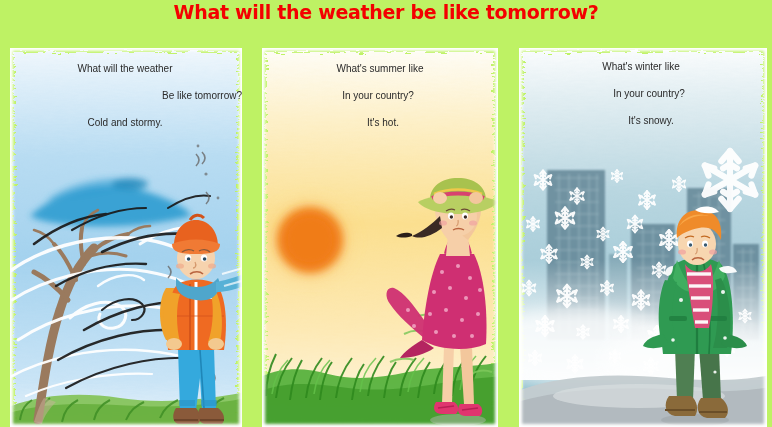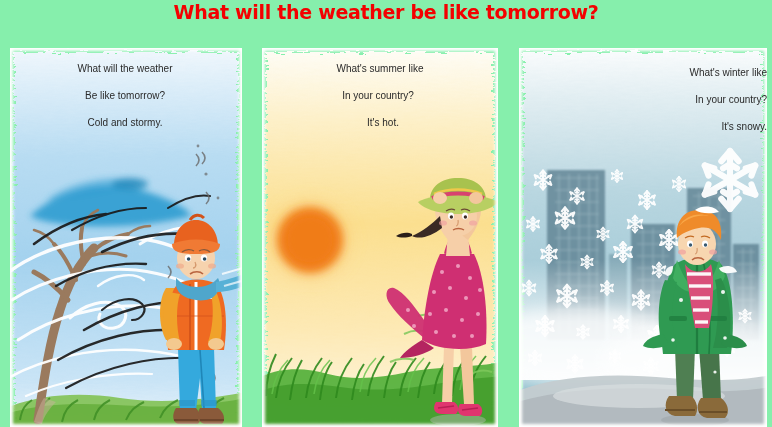--- a/index.html
+++ b/index.html
@@ -1,43 +1,43 @@
 <!DOCTYPE html>
 <html><head>
 <meta charset="utf-8">
 <title>What will the weather be like tomorrow?</title>
 <style>
   html,body{margin:0;padding:0;background:#ffffff;}
   body{width:772px;height:427px;overflow:hidden;
        font-family:"Liberation Sans","DejaVu Sans",sans-serif;}
-  #page{position:relative;width:772px;height:427px;background:#86efac;overflow:hidden;}
+  #page{position:relative;width:772px;height:427px;background:#bef264;overflow:hidden;}
 
   
   #title{position:absolute;left:0;top:1px;width:772px;text-align:center;
          font-family:"DejaVu Sans","Liberation Sans",sans-serif;
          font-weight:bold;font-size:19px;letter-spacing:-0.3px;
          color:#f40000;white-space:nowrap;}
 
   
   .panel{position:absolute;top:48px;height:379px;overflow:hidden;}
   .panel-lines{position:absolute;left:0;top:0;width:100%;
                text-align:center;color:#2a2a2a;font-size:10px;
                line-height:27px;white-space:nowrap;}
   .panel-lines .ln{display:block;}
 
   #panel1{left:10px;width:232px;}
   #panel2{left:262px;width:236px;}
   #panel3{left:519px;width:248px;}
 
   #panel1 .panel-lines{top:7px;}
   #panel2 .panel-lines{top:7px;text-align:center;}
-  #panel3 .panel-lines{top:11px;text-align:right;}
+  #panel3 .panel-lines{top:5px;}
 
   #panel1 .ln:nth-child(1){margin-left:-2px;}
-  #panel1 .ln:nth-child(2){margin-left:-2px;}
+  #panel1 .ln:nth-child(2){margin-left:-2px;text-align:right;}
   #panel1 .ln:nth-child(3){margin-left:-2px;}
   #panel1 .ln:nth-child(4){margin-left:-18px;}
 
   #panel2 .ln:nth-child(1){margin-left:0px;}
   #panel2 .ln:nth-child(2){margin-left:-4px;}
   #panel2 .ln:nth-child(3){margin-left:6px;}
   #panel2 .ln:nth-child(4){margin-left:8px;margin-top:36px;}
 
   #panel3 .ln:nth-child(1){margin-left:-4px;}
   #panel3 .ln:nth-child(2){margin-left:12px;}

